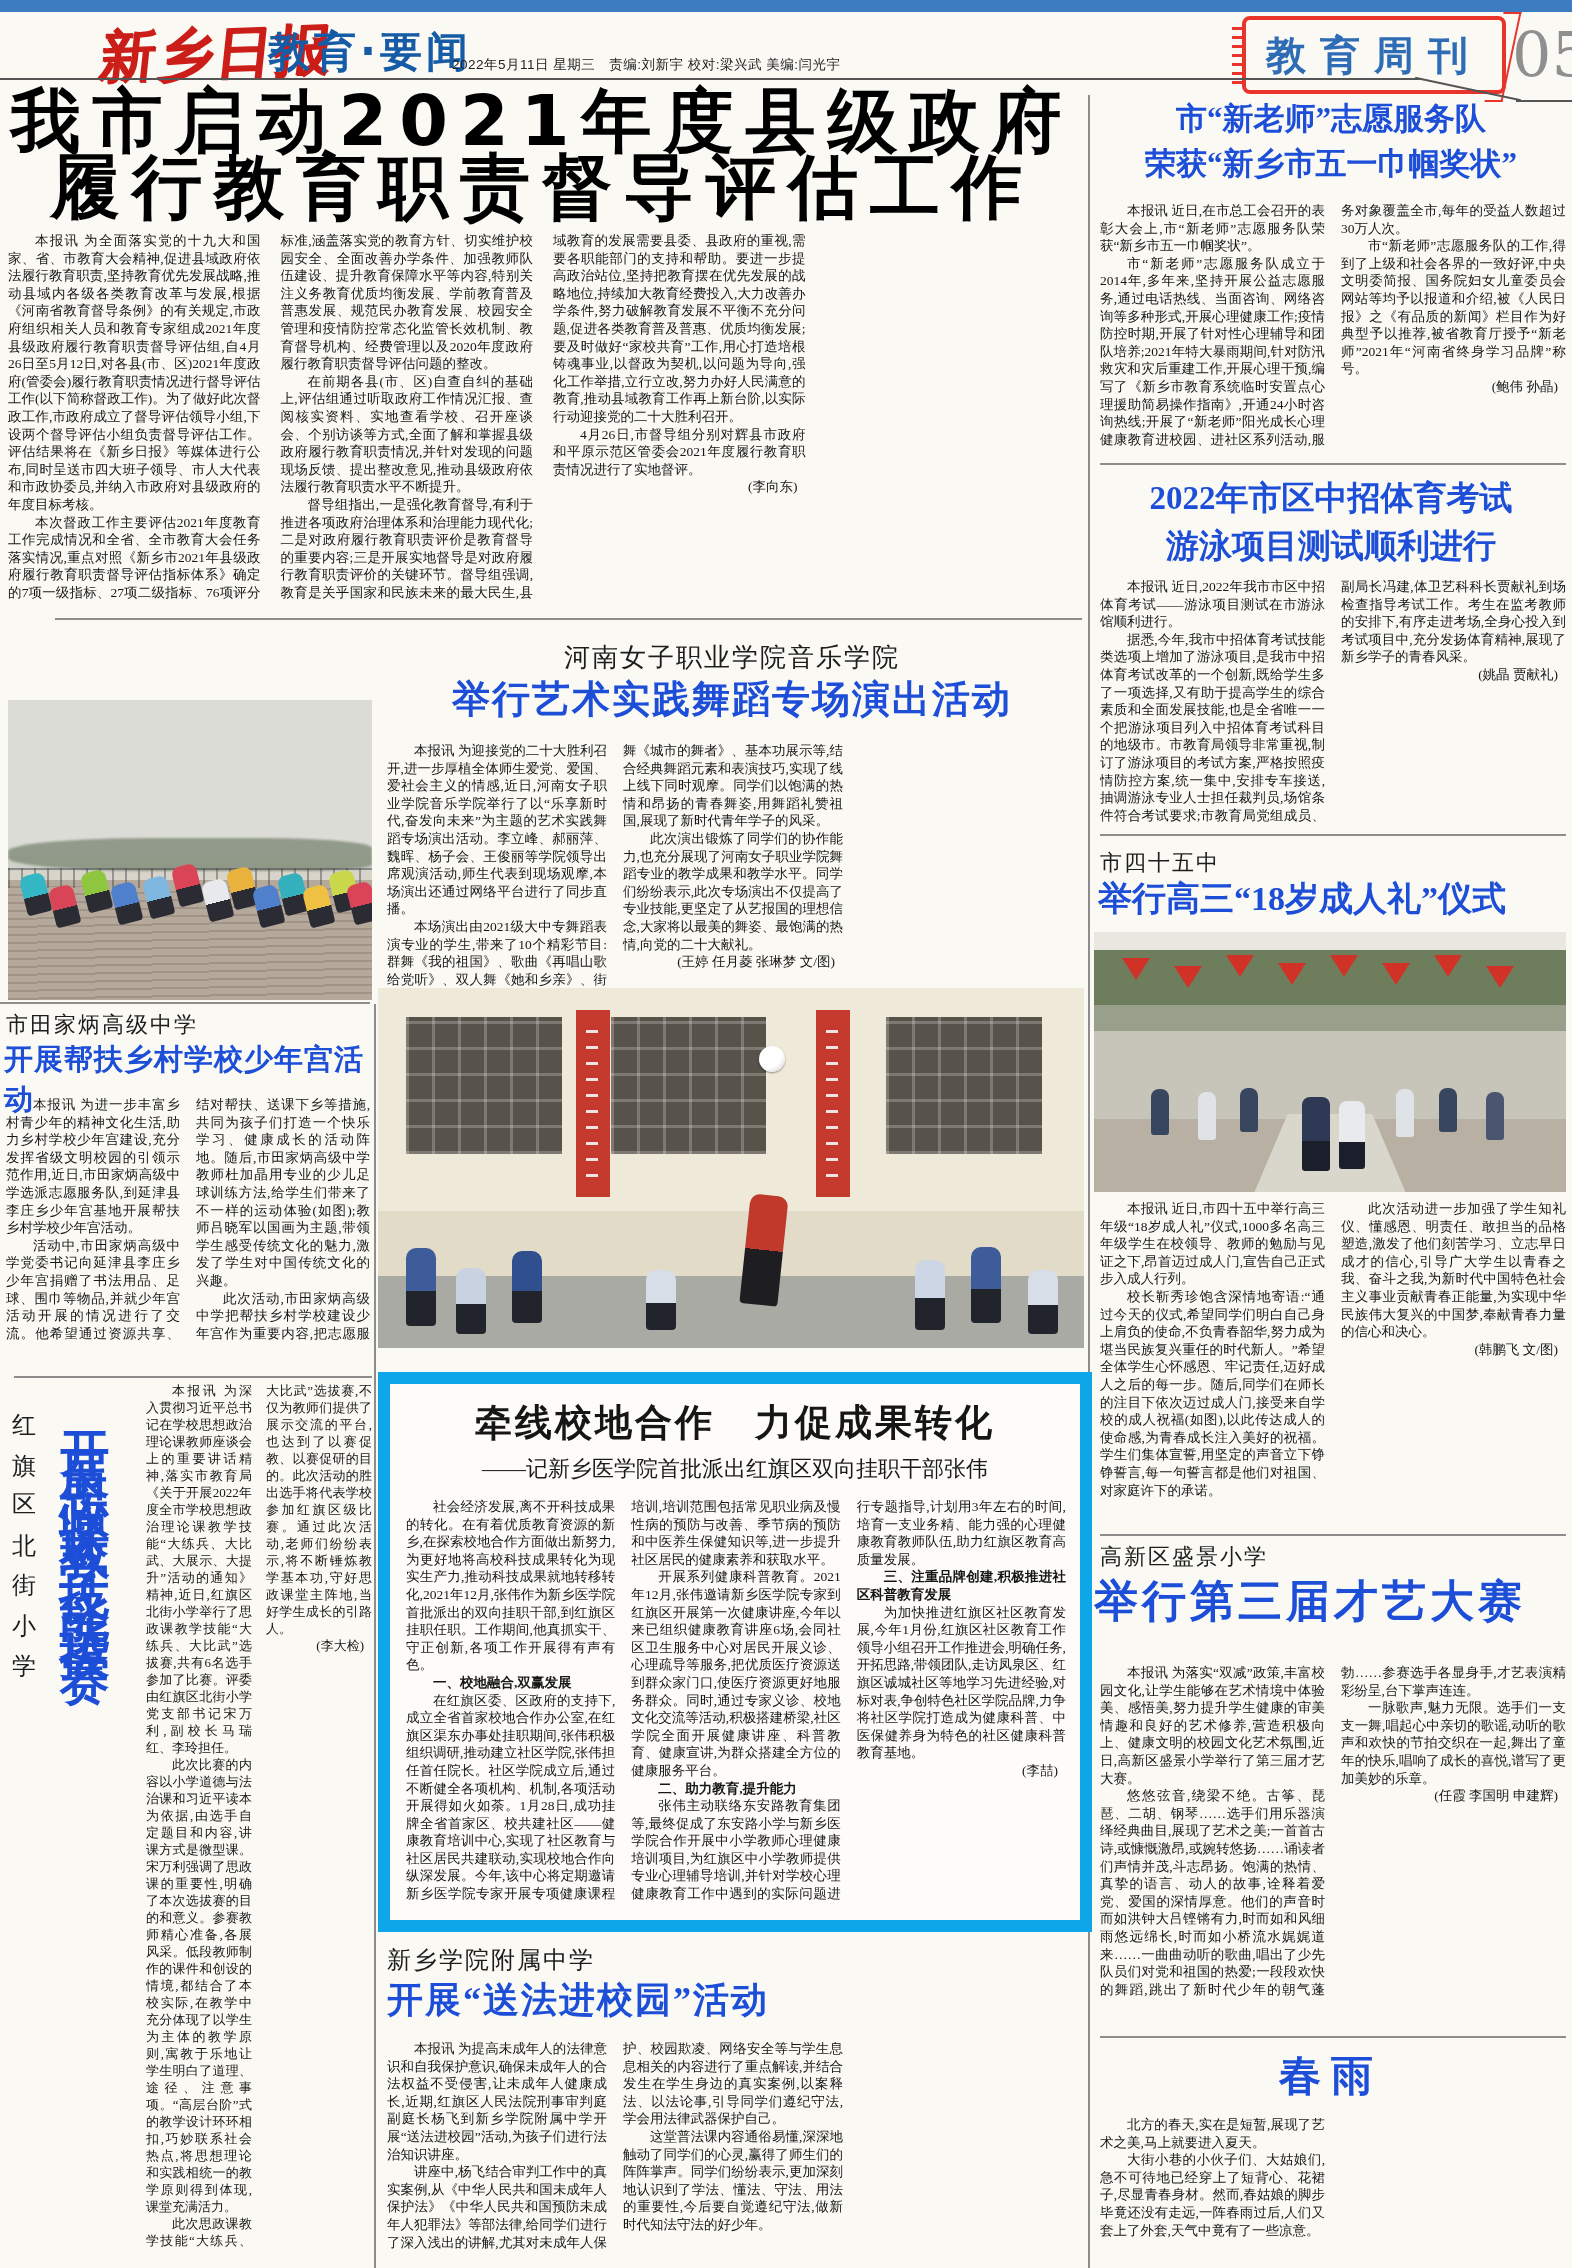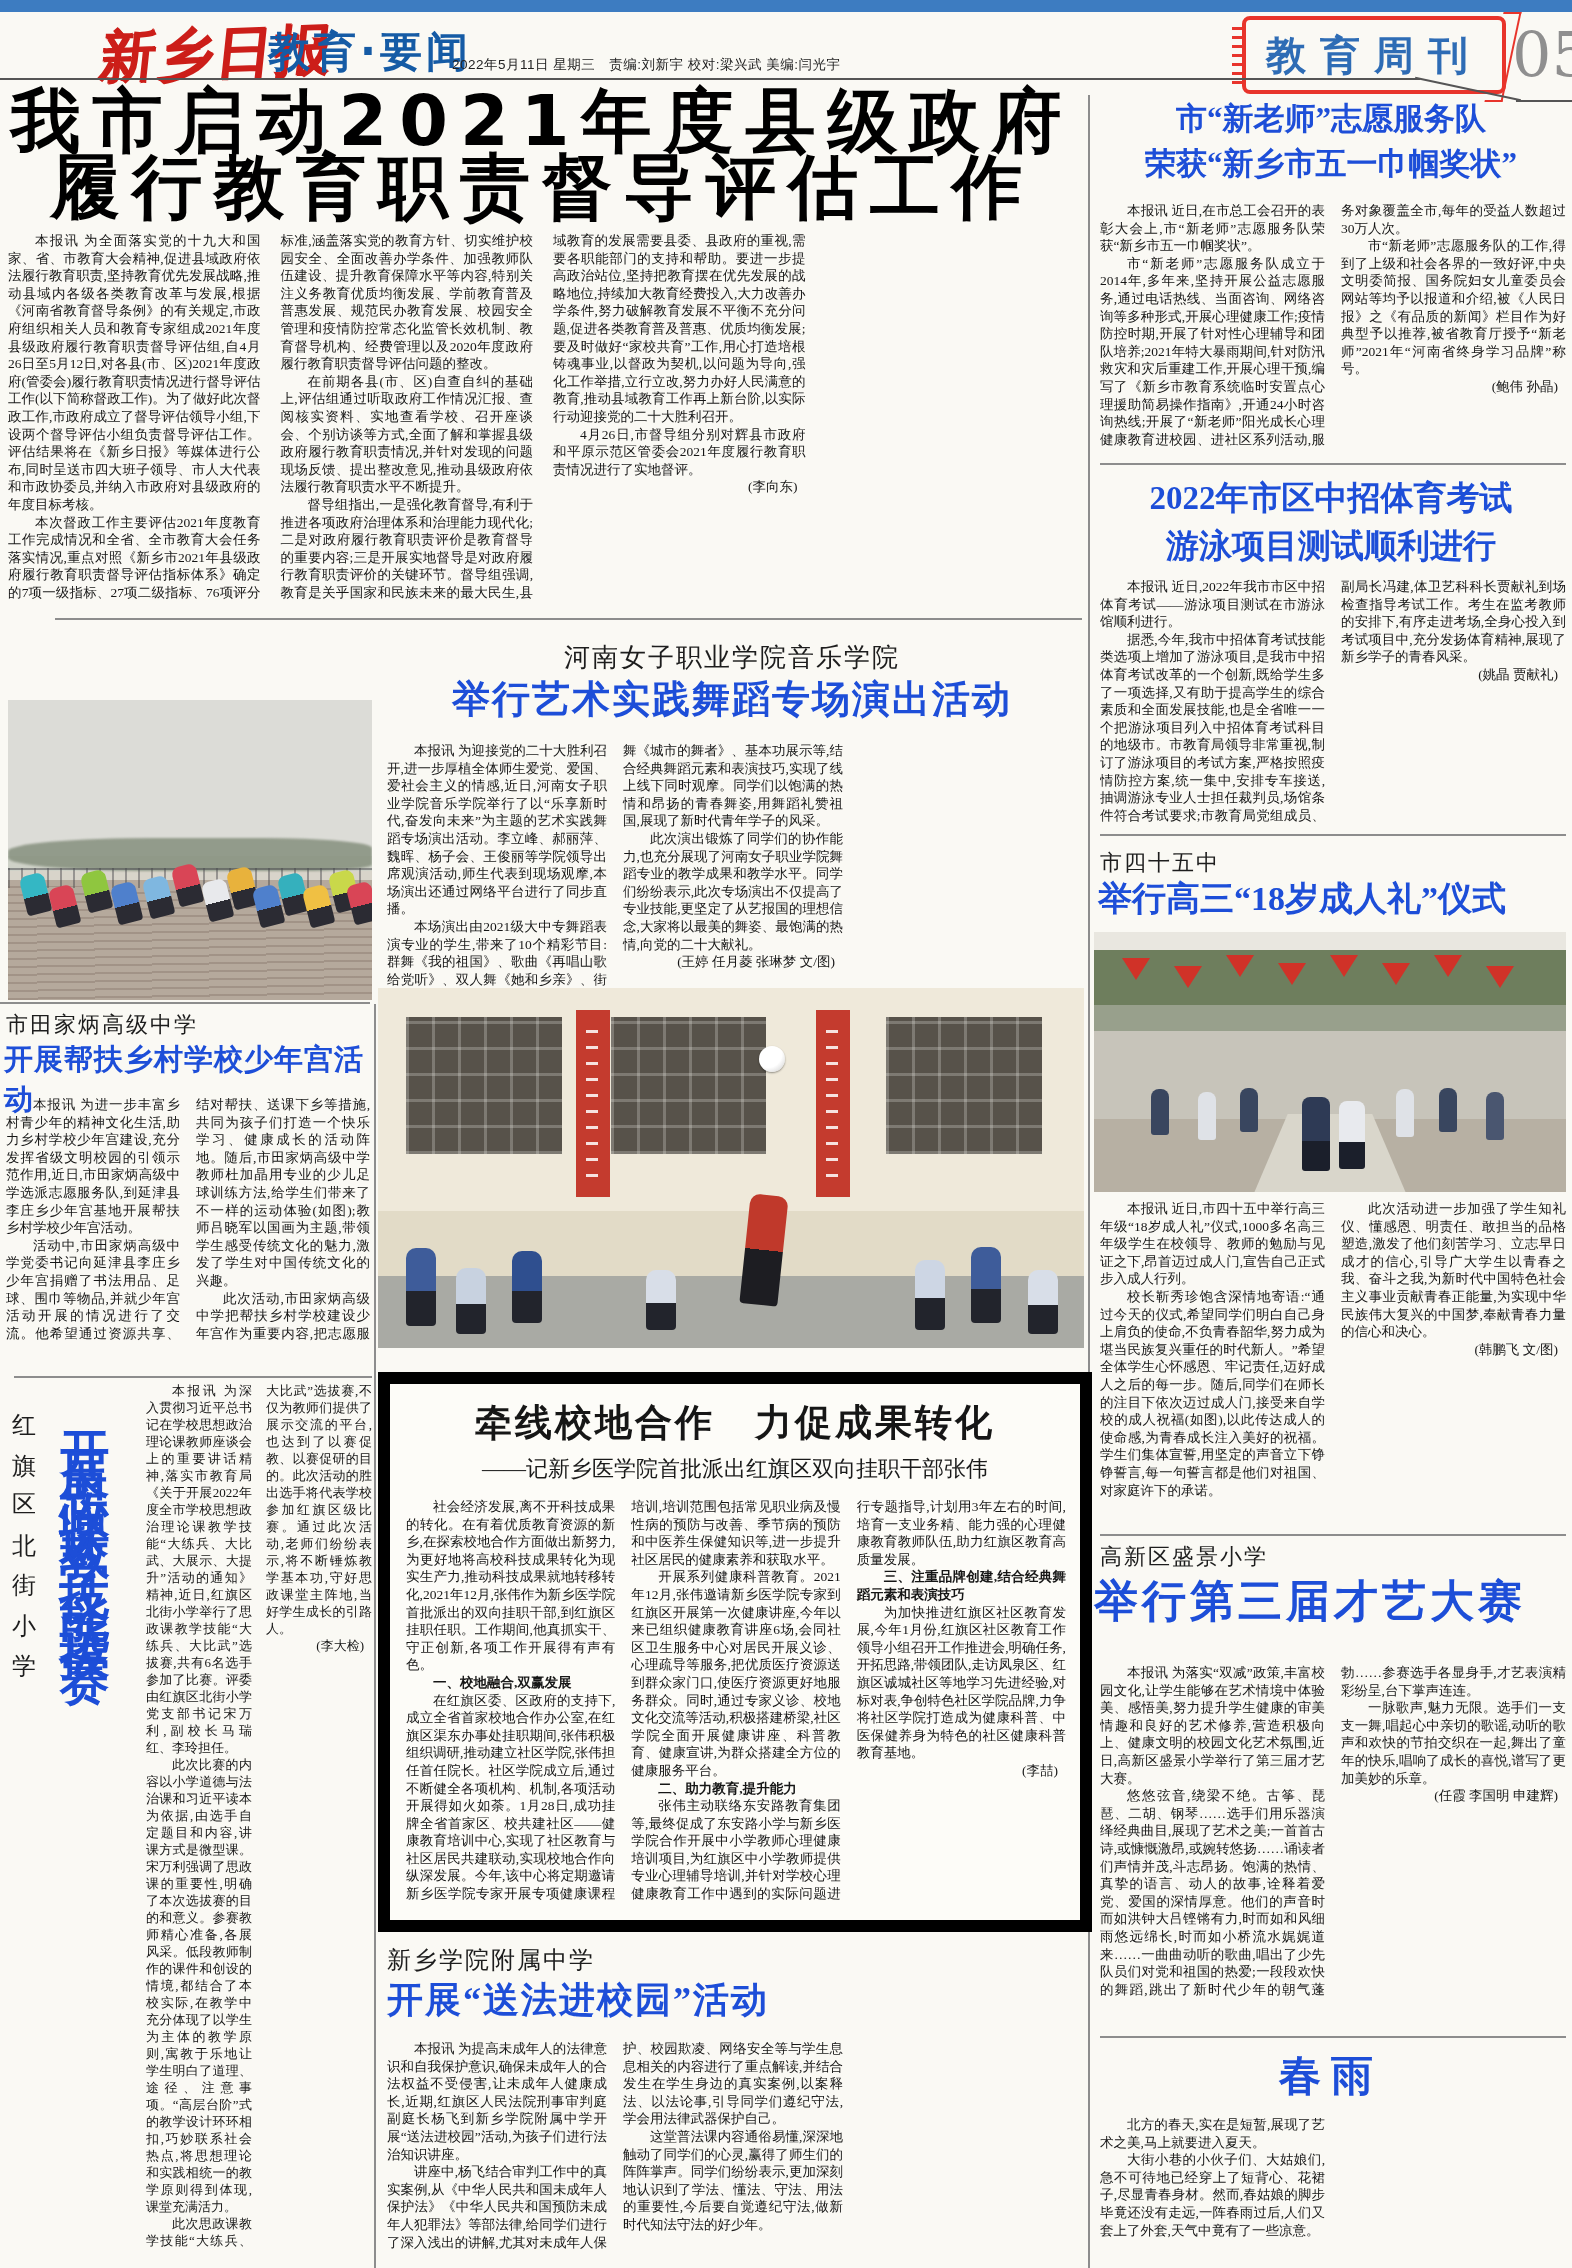--- a/index.html
+++ b/index.html
@@ -40,21 +40,21 @@
   .cols4{columns:4;column-gap:20px;column-fill:auto;}
   .kicker{position:absolute;font-size:22px;color:#1d1d1d;letter-spacing:2px;}
   .headline{position:absolute;font-weight:bold;color:#1d4ed8;}
   .center{text-align:center;}
   
   .h-main{position:absolute;left:0;top:88px;width:1084px;text-align:center;
         font-family:"DejaVu Sans","Liberation Sans",sans-serif;font-weight:900;color:#000;
         font-size:70px;line-height:66px;letter-spacing:12px;}
   
   .feature-box{position:absolute;left:378px;top:1372px;width:714px;height:560px;
-        border:12px solid #000000;background:#fdfcf8;box-sizing:border-box;}
+        border:12px solid #0ea5e9;background:#fdfcf8;box-sizing:border-box;}
   .feature-h{margin:14px 0 0 0;text-align:center;font-size:37px;font-weight:900;letter-spacing:3px;}
   .feature-sub{margin:6px 0 0 0;text-align:center;font-size:22px;color:#1a1a1a;}
   
   .vert{writing-mode:vertical-rl;text-orientation:upright;position:absolute;}
   
   .photo{position:absolute;overflow:hidden;}
   .ph-dance{background:linear-gradient(#dcdcd7 0 52%,#cfd2c8 52% 57%,#d8d4ca 57% 60%,#b5a99c 60% 100%);}
   .ph-dance .trees{position:absolute;left:0;top:46%;width:100%;height:11%;background:#86907e;
         border-radius:40% 30% 20% 40%;filter:blur(1px);opacity:.85;}
   .ph-dance .fence{position:absolute;left:0;top:56%;width:100%;height:6%;
@@ -189,21 +189,21 @@
   <div class="feature-box">
     <div class="feature-h">牵线校地合作　力促成果转化</div>
     <div class="feature-sub">——记新乡医学院首批派出红旗区双向挂职干部张伟</div>
     <div class="body-text cols3" style="position:relative;left:16px;top:14px;width:660px;height:408px;">
         <p>社会经济发展,离不开科技成果的转化。在有着优质教育资源的新乡,在探索校地合作方面做出新努力,为更好地将高校科技成果转化为现实生产力,推动科技成果就地转移转化,2021年12月,张伟作为新乡医学院首批派出的双向挂职干部,到红旗区挂职任职。工作期间,他真抓实干、守正创新,各项工作开展得有声有色。</p>
         <p class="subhead">一、校地融合,双赢发展</p>
         <p>在红旗区委、区政府的支持下,成立全省首家校地合作办公室,在红旗区渠东办事处挂职期间,张伟积极组织调研,推动建立社区学院,张伟担任首任院长。社区学院成立后,通过不断健全各项机构、机制,各项活动开展得如火如荼。1月28日,成功挂牌全省首家区、校共建社区——健康教育培训中心,实现了社区教育与社区居民共建联动,实现校地合作向纵深发展。今年,该中心将定期邀请新乡医学院专家开展专项健康课程培训,培训范围包括常见职业病及慢性病的预防与改善、季节病的预防和中医养生保健知识等,进一步提升社区居民的健康素养和获取水平。</p>
         <p>开展系列健康科普教育。2021年12月,张伟邀请新乡医学院专家到红旗区开展第一次健康讲座,今年以来已组织健康教育讲座6场,会同社区卫生服务中心对居民开展义诊、心理疏导等服务,把优质医疗资源送到群众家门口,使医疗资源更好地服务群众。同时,通过专家义诊、校地文化交流等活动,积极搭建桥梁,社区学院全面开展健康讲座、科普教育、健康宣讲,为群众搭建全方位的健康服务平台。</p>
         <p class="subhead">二、助力教育,提升能力</p>
         <p>张伟主动联络东安路教育集团等,最终促成了东安路小学与新乡医学院合作开展中小学教师心理健康培训项目,为红旗区中小学教师提供专业心理辅导培训,并针对学校心理健康教育工作中遇到的实际问题进行专题指导,计划用3年左右的时间,培育一支业务精、能力强的心理健康教育教师队伍,助力红旗区教育高质量发展。</p>
-        <p class="subhead">三、注重品牌创建,结合经典舞蹈元素和表演技巧</p>
+        <p class="subhead">三、注重品牌创建,积极推进社区科普教育发展</p>
         <p>为加快推进红旗区社区教育发展,今年1月份,红旗区社区教育工作领导小组召开工作推进会,明确任务,开拓思路,带领团队,走访凤泉区、红旗区诚城社区等地学习先进经验,对标对表,争创特色社区学院品牌,力争将社区学院打造成为健康科普、中医保健养身为特色的社区健康科普教育基地。</p>
         <p class="sig">(李喆)</p>
       </div>
   </div>
 
   <div class="kicker" style="left:387px;top:1944px;font-size:24px;">新乡学院附属中学</div>
   <div class="headline" style="left:387px;top:1976px;width:694px;font-size:36px;letter-spacing:2px;">开展“送法进校园”活动</div>
   <div class="body-text cols3" style="left:387px;top:2040px;width:692px;height:228px;">
       <p>本报讯 为提高未成年人的法律意识和自我保护意识,确保未成年人的合法权益不受侵害,让未成年人健康成长,近期,红旗区人民法院刑事审判庭副庭长杨飞到新乡学院附属中学开展“送法进校园”活动,为孩子们进行法治知识讲座。</p>
       <p>讲座中,杨飞结合审判工作中的真实案例,从《中华人民共和国未成年人保护法》《中华人民共和国预防未成年人犯罪法》等部法律,给同学们进行了深入浅出的讲解,尤其对未成年人保护、校园欺凌、网络安全等与学生息息相关的内容进行了重点解读,并结合发生在学生身边的真实案例,以案释法、以法论事,引导同学们遵纪守法,学会用法律武器保护自己。</p>

